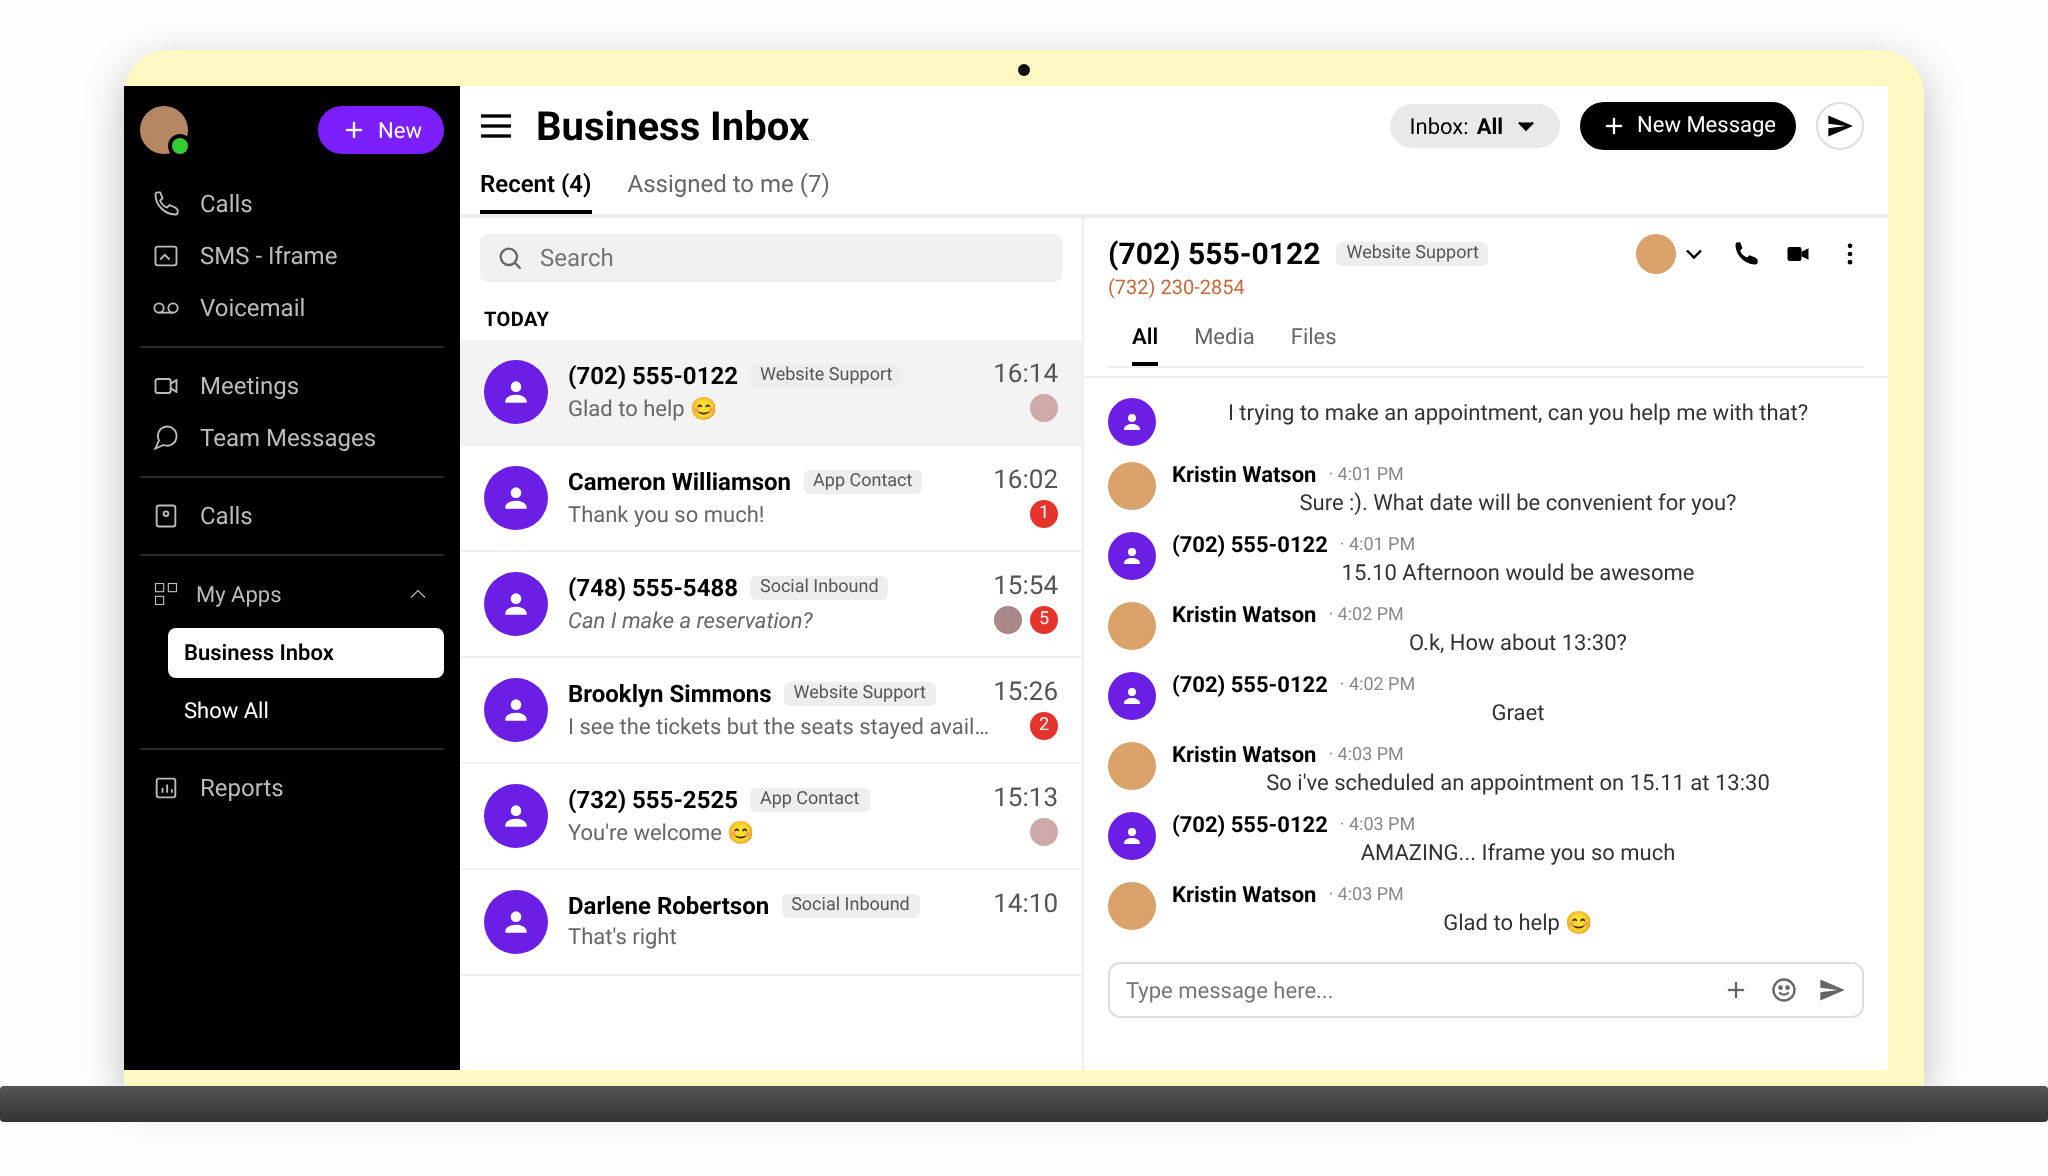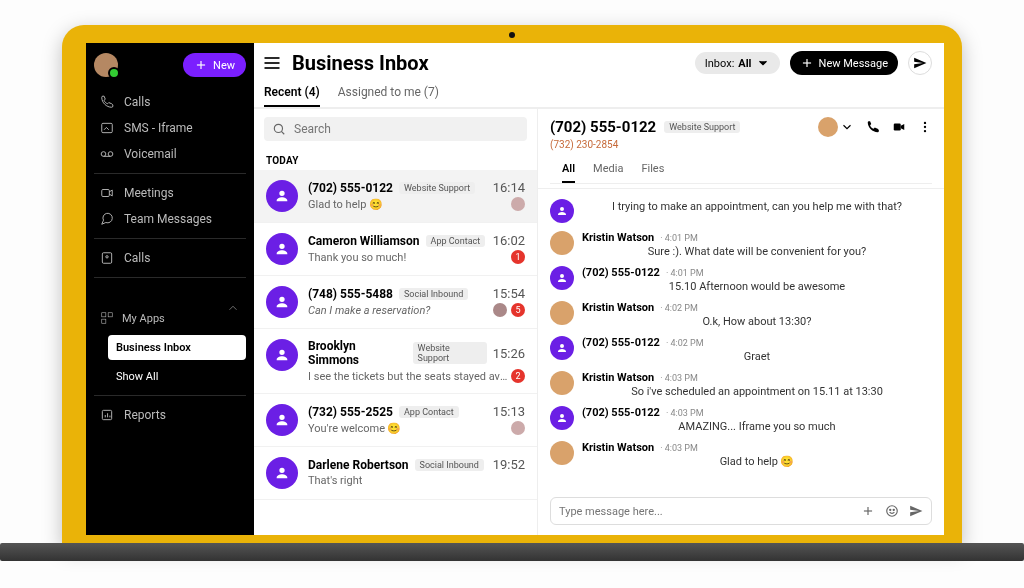--- a/index.html
+++ b/index.html
@@ -1,18 +1,18 @@
 <!DOCTYPE html>
 <html><head>
 <meta charset="utf-8">
 <style>
   * { box-sizing: border-box; margin: 0; padding: 0; font-family: -apple-system, BlinkMacSystemFont, "Segoe UI", Roboto, Arial, sans-serif; }
   body { background: #fdfdfd; display:flex; align-items:center; justify-content:center; height:100vh; }
 
-  .laptop-frame { width: 900px; height: 520px; background:#eab308; border-radius: 22px 22px 0 0; padding:18px 18px 10px 24px; position:relative; box-shadow: 0 6px 20px rgba(0,0,0,.25);}
+  .laptop-frame { width: 900px; height: 520px; background:#fef9c3; border-radius: 22px 22px 0 0; padding:18px 18px 10px 0; position:relative; box-shadow: 0 6px 20px rgba(0,0,0,.25);}
   .laptop-base { width: 1024px; height: 18px; background:linear-gradient(#555,#333); margin: 0 auto; position:relative; top:-2px; border-radius:2px; }
   .camera { position:absolute; top:7px; left:50%; transform:translateX(-50%); width:6px; height:6px; background:#111; border-radius:50%; }
 
   .screen { width:100%; height:100%; background:#fff; display:flex; overflow:hidden; }
 
   
   .sidebar { width:168px; background:#000; color:#ccc; display:flex; flex-direction:column; padding:10px 8px; font-size:12px; }
   .sidebar-top { display:flex; align-items:center; justify-content:space-between; margin-bottom:12px;}
   .avatar { width:24px; height:24px; border-radius:50%; background:#b58863; position:relative;}
   .avatar::after{ content:""; position:absolute; width:8px; height:8px; background:#3c3; border:2px solid #000; border-radius:50%; bottom:-2px; right:-2px;}
@@ -23,26 +23,26 @@
   .myapps-header { display:flex; align-items:center; justify-content:space-between; padding:6px 6px; font-size:11px; color:#bbb; cursor:pointer;}
   .myapps-sub { background:#fff; color:#000; border-radius:4px; padding:6px 8px; font-size:11px; margin:4px 0 4px 14px; cursor:pointer; font-weight:600;}
   .myapps-showall { color:#fff; font-size:11px; padding:6px 8px; margin-left:14px; cursor:pointer;}
 
   
   .main { flex:1; display:flex; flex-direction:column; background:#fff; }
   .main-header { display:flex; align-items:center; padding:8px 12px 2px 8px; gap:10px; }
   .menu-icon { cursor:pointer; }
   .page-title { font-size:20px; font-weight:700; flex:1; }
   .inbox-pill { background:#e9e9e9; padding:4px 10px; border-radius:14px; font-size:11px; display:flex; align-items:center; gap:4px; cursor:pointer;}
-  .newmsg-btn { background:#000; color:#fff; padding:5px 10px; border-radius:14px; font-size:11px; display:flex; align-items:center; gap:5px; cursor:pointer;}
+  .newmsg-btn { background:#000; color:#fff; padding:5px 10px; border-radius:14px; font-size:11px; display:flex; gap:5px; cursor:pointer;}
   .ann-icon { width:24px; height:24px; border-radius:50%; background:#fff; border:1px solid #ddd; display:flex; align-items:center; justify-content:center; cursor:pointer;}
 
   .columns { flex:1; display:flex; overflow:hidden; border-top:1px solid #eee;}
   
-  .inbox-col { width:284px; border-right:1px solid #eee; display:flex; flex-direction:column; }
+  .inbox-col { width:312px; border-right:1px solid #eee; display:flex; flex-direction:column; }
   .tabs { display:flex; gap:18px; padding:0 10px; font-size:12px; color:#666; border-bottom:1px solid #eee;}
   .tab { padding:8px 0 6px 0; cursor:pointer;}
   .tab.active { color:#000; font-weight:600; border-bottom:2px solid #000;}
   .search-row { padding:8px 10px;}
   .search-box { background:#f1f1f1; border-radius:4px; display:flex; align-items:center; padding:5px 8px; gap:8px;}
   .search-box input { border:none; background:transparent; flex:1; font-size:12px; outline:none;}
   .section-label { font-size:10px; font-weight:700; color:#000; padding:6px 12px 4px 12px; letter-spacing:.2px;}
   .list { flex:1; overflow-y:auto;}
   .conv { display:flex; gap:10px; padding:10px 12px; border-bottom:1px solid #f1f1f1; cursor:pointer; position:relative;}
   .conv.selected { background:#f3f3f3;}
@@ -76,21 +76,21 @@
   .msg { display:flex; gap:8px; padding:4px 0;}
   .msg .m-avatar { width:24px; height:24px; border-radius:50%; flex-shrink:0; display:flex; align-items:center; justify-content:center;}
   .msg.purple .m-avatar{ background:#6B1FE5;}
   .msg.purple .m-avatar svg{ width:12px; height:12px; fill:#fff;}
   .msg.person .m-avatar{ background:#d9a26b;}
   .msg-body { flex:1;}
   .msg-head { font-size:11px; display:flex; align-items:center; gap:6px;}
   .msg-name { font-weight:700;}
   .msg-time { font-size:9px; color:#888;}
   .msg-text { font-size:11px; color:#333; margin-top:1px;}
-  .composer { border:1px solid #ddd; border-radius:6px; margin:8px 12px 10px 12px; display:flex; padding:6px 8px; gap:10px;}
+  .composer { border:1px solid #ddd; border-radius:6px; margin:8px 12px 26px 12px; display:flex; padding:6px 8px; gap:10px;}
   .composer input { border:none; flex:1; font-size:11px; outline:none;}
   .composer .cicon { cursor:pointer; color:#666;}
 
   
   .svgi { width:14px; height:14px; }
 
   
   ::-webkit-scrollbar{width:0;height:0;}
 </style>
 </head>
@@ -152,21 +152,21 @@
       <div class="nav-item">
         <svg viewBox="0 0 24 24">
               <rect x="4" y="3" width="16" height="18" rx="2"></rect>
               <circle cx="12" cy="10" r="2"></circle>
             </svg>
         <span>Calls</span>
       </div>
       <div class="nav-divider"></div>
 
       <div class="myapps-header">
-        <span style="display:flex;align-items:center;gap:8px;margin-top:21px;">
+        <span style="display:flex;align-items:center;gap:8px;">
           <svg class="svgi" viewBox="0 0 24 24" stroke="#bbb">
                 <rect x="3" y="3" width="7" height="7"></rect>
                 <rect x="14" y="3" width="7" height="7"></rect>
                 <rect x="3" y="14" width="7" height="7"></rect>
               </svg>
           <span>My Apps</span>
         </span>
         <svg class="svgi" viewBox="0 0 24 24" stroke="#bbb">
               <polyline points="6 15 12 9 18 15"></polyline>
             </svg>
@@ -335,21 +335,21 @@
                 <div class="conv">
                   <div class="bubble-avatar">
                     <svg viewBox="0 0 24 24">
                       <path d="M12 12a4 4 0 1 0-4-4 4 4 0 0 0 4 4zm0 2c-4 0-8 2-8 5v1h16v-1c0-3-4-5-8-5z"></path>
                     </svg>
                   </div>
                   <div class="conv-body">
                     <div class="conv-line1">
                       <span class="conv-name">Darlene Robertson</span>
                       <span class="conv-tag">Social Inbound</span>
-                      <span class="conv-time">19:52</span>
+                      <span class="conv-time">14:10</span>
                     </div>
                     <div style="display:flex;align-items:center;">
                       <div class="conv-preview" style="flex:1;">That's right</div>
                       <div class="conv-right"></div>
                     </div>
                   </div>
                 </div>
               </div>
         </div>
 

